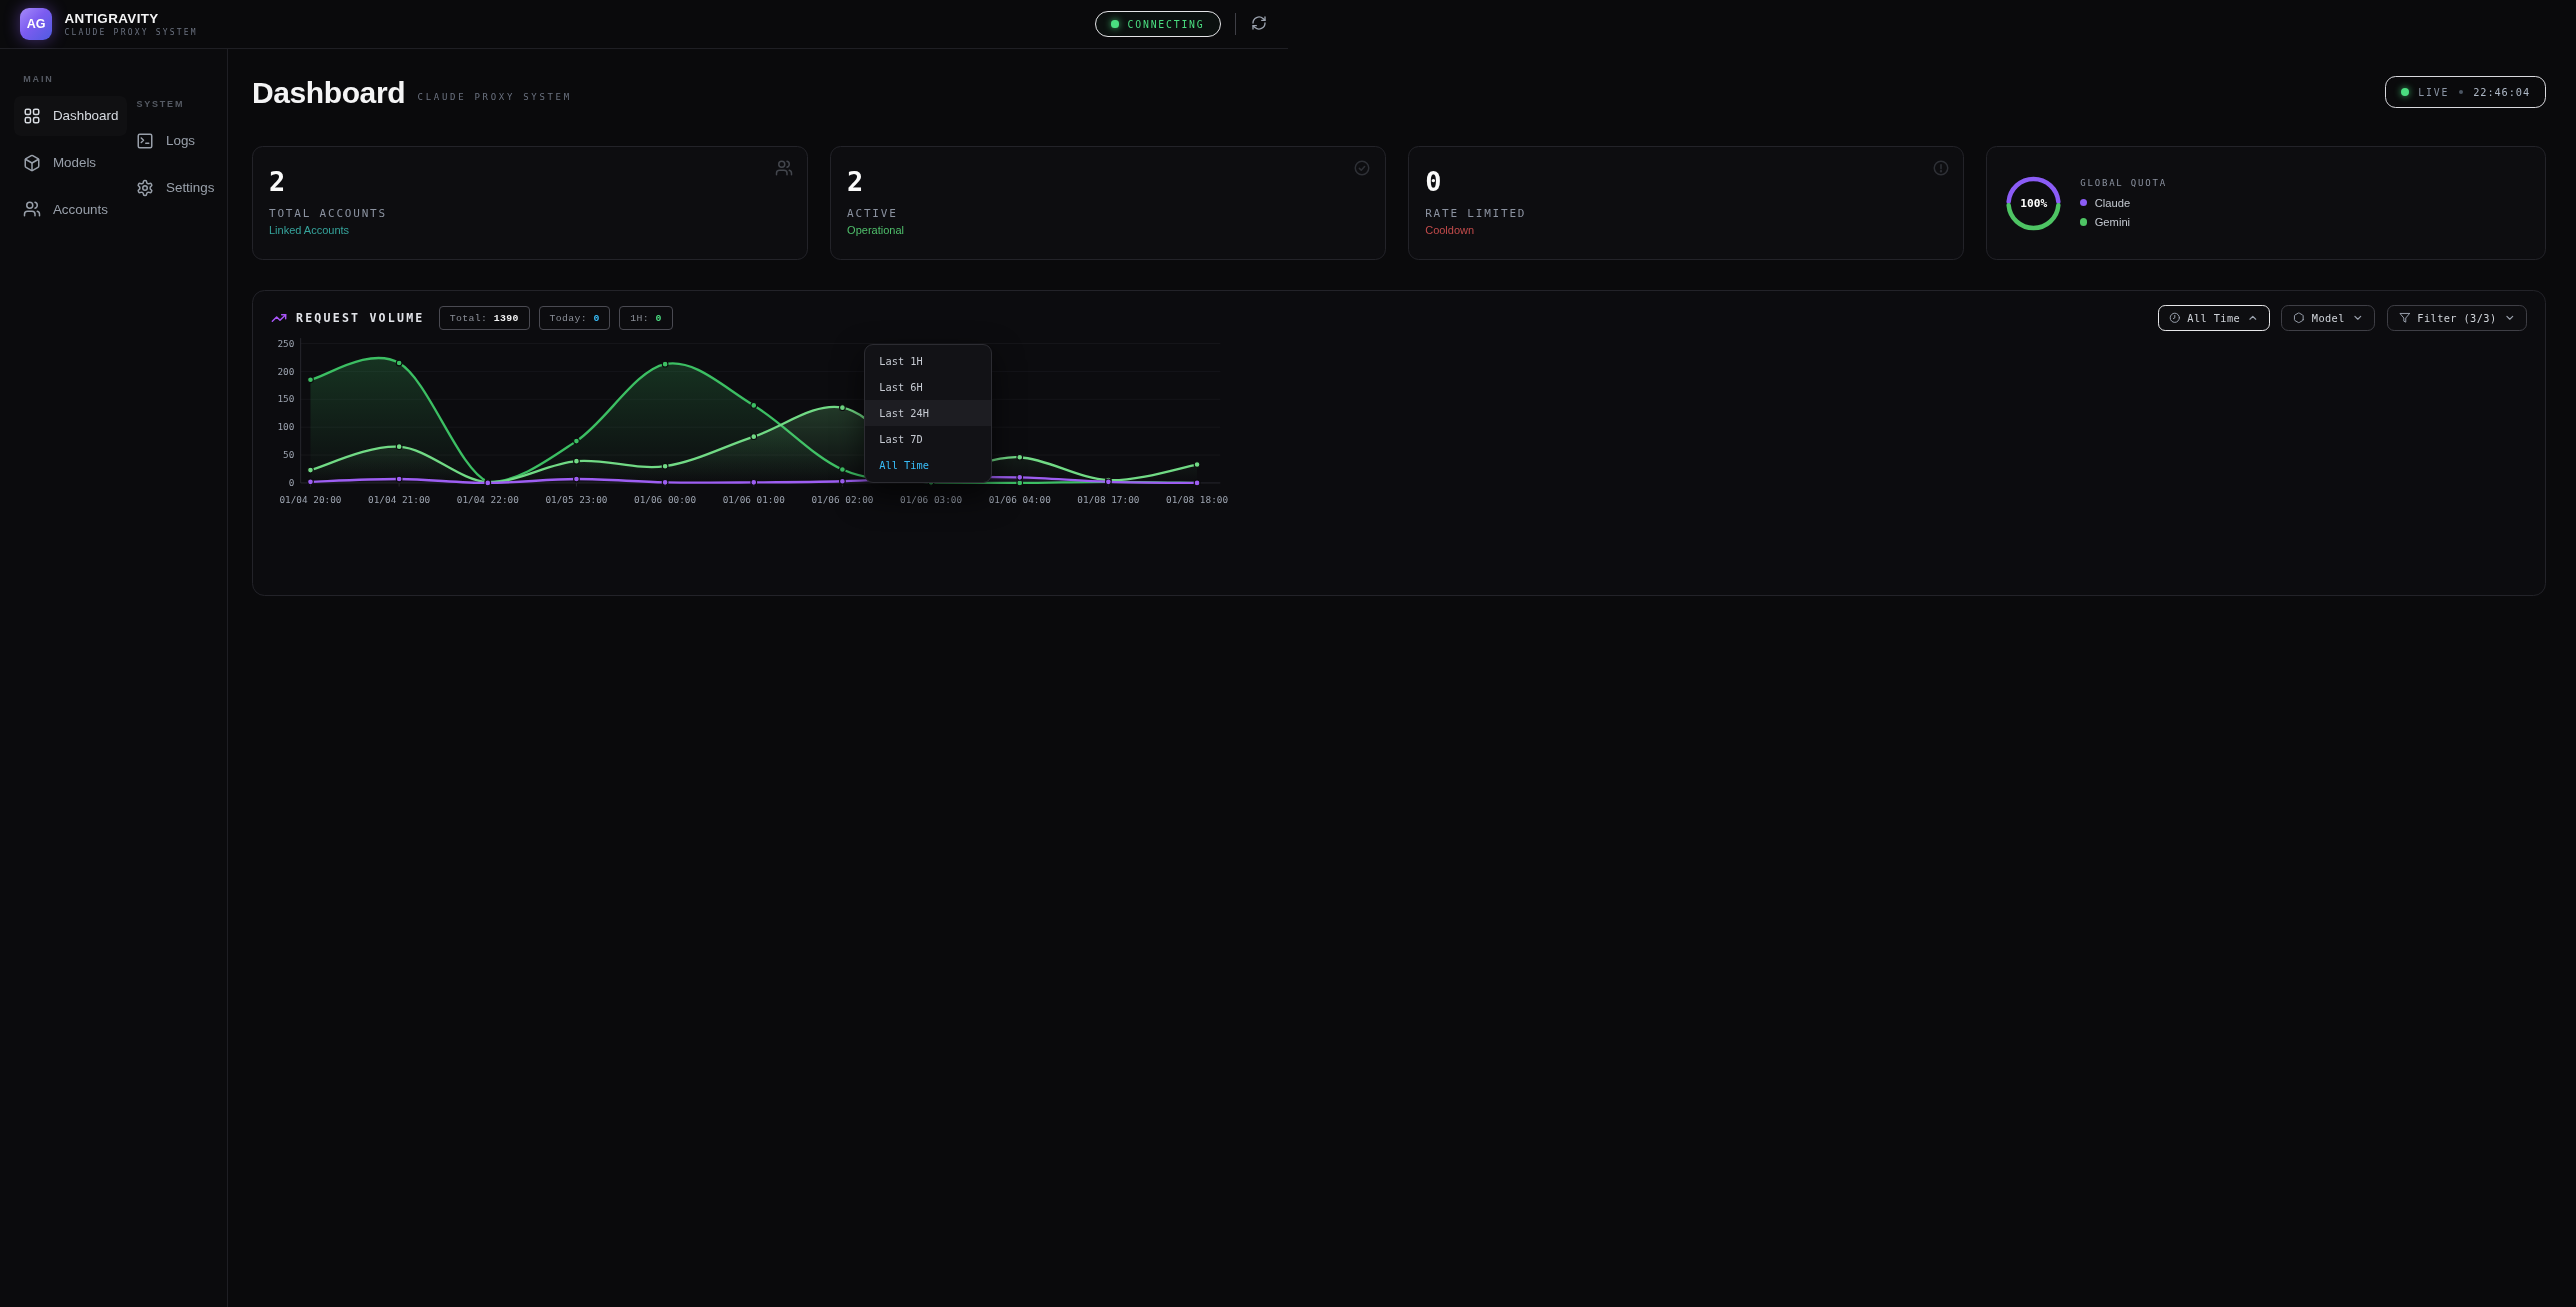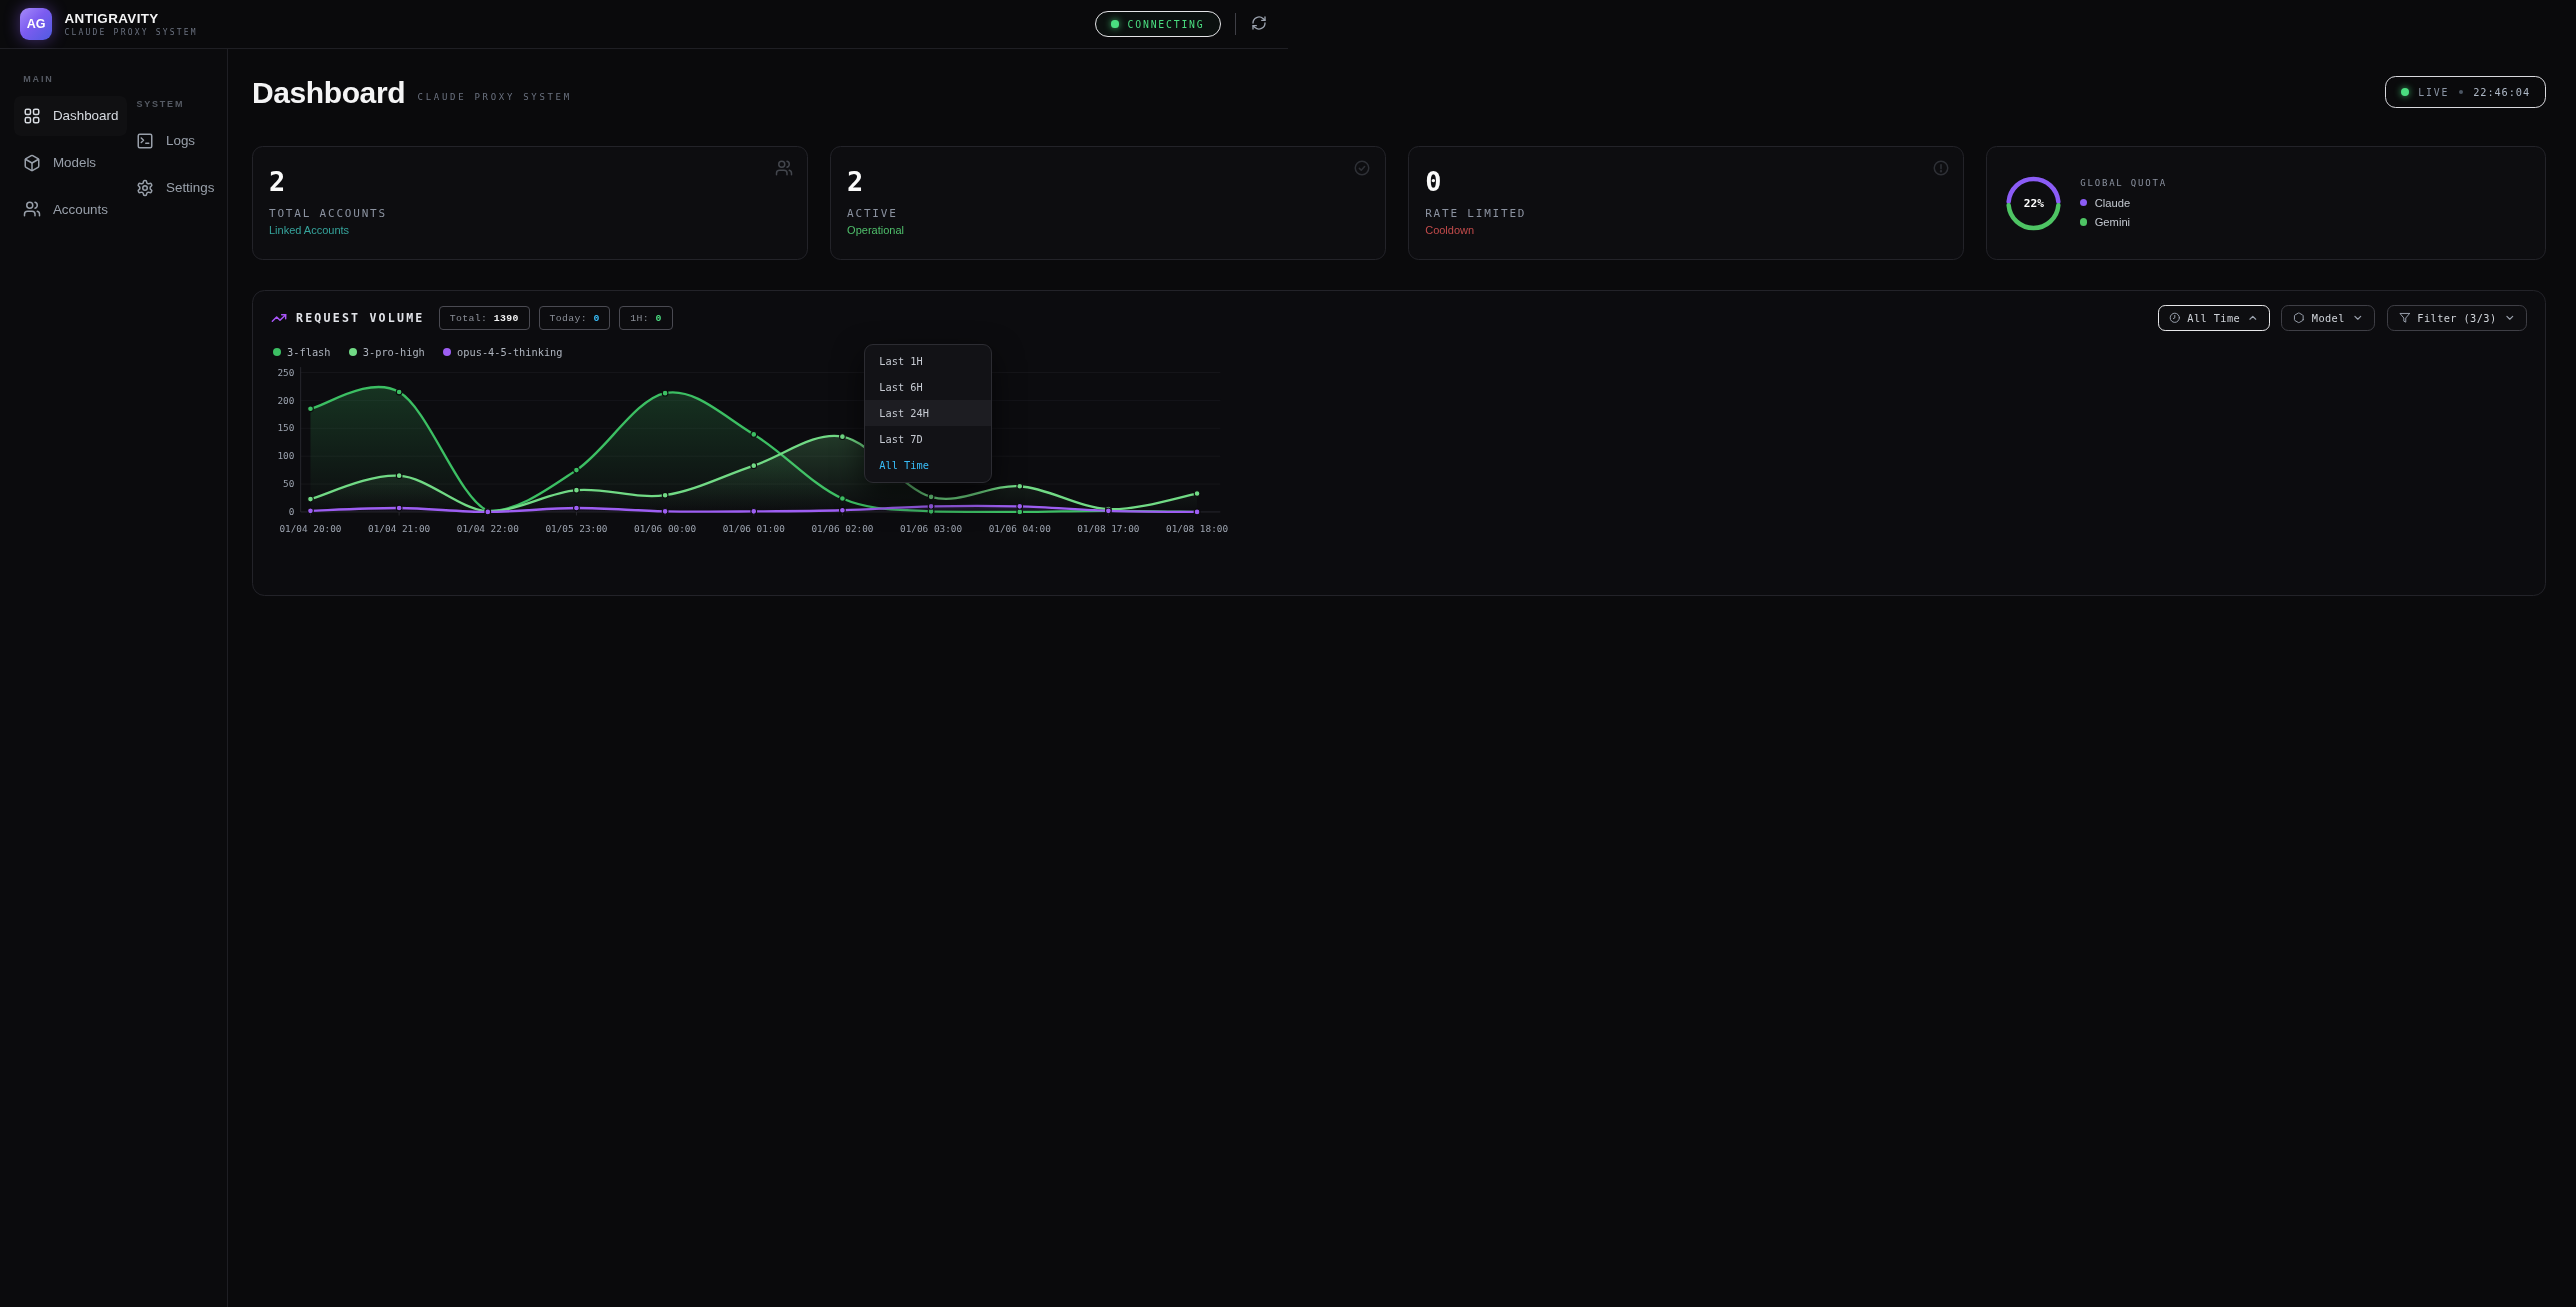--- a/index.html
+++ b/index.html
@@ -263,21 +263,21 @@
       <div class="card-value">0</div>
       <div class="card-label">RATE LIMITED</div>
       <div class="card-sub" style="color: rgb(194, 75, 75);">Cooldown</div>
     </div>
     <div class="card quota-card">
       <div class="ring-wrap">
         <svg width="57" height="57" viewBox="0 0 64 64" fill="none" stroke-linecap="round">
           <path d="M 4.1 30.05 A 28 28 0 0 1 59.9 30.05" stroke-width="5" stroke="#8b5cf6"></path>
           <path d="M 59.9 33.95 A 28 28 0 0 1 4.1 33.95" stroke-width="5" stroke="#4ec464"></path>
         </svg>
-        <div class="ring-pct">22%</div>
+        <div class="ring-pct">100%</div>
       </div>
       <div class="quota-right">
         <div class="quota-label">GLOBAL QUOTA</div>
         <div class="quota-leg">
           <span class="leg-dot" style="background: rgb(139, 92, 246);"></span>
           <span>Claude</span>
         </div>
         <div class="quota-leg">
           <span class="leg-dot" style="background: rgb(78, 196, 100);"></span>
           <span>Gemini</span>
@@ -330,34 +330,20 @@
             <polygon points="22 3 2 3 10 12.46 10 19 14 21 14 12.46 22 3"></polygon>
           </svg>
           <span>Filter (3/3)</span>
           <svg viewBox="0 0 24 24" fill="none" stroke="currentColor" stroke-width="2.4" stroke-linecap="round" stroke-linejoin="round">
               <polyline points="6 9 12 15 18 9"></polyline>
             </svg>
         </div>
       </div>
     </div>
 
-    <div class="legend-row">
-      <div class="legend-item">
-        <span class="legend-dot" style="background: rgb(60, 191, 99);"></span>
-        <span class="legend-name">3-flash</span>
-      </div>
-      <div class="legend-item">
-        <span class="legend-dot" style="background: rgb(113, 218, 133);"></span>
-        <span class="legend-name">3-pro-high</span>
-      </div>
-      <div class="legend-item">
-        <span class="legend-dot" style="background: rgb(157, 94, 242);"></span>
-        <span class="legend-name">opus-4-5-thinking</span>
-      </div>
-    </div>
 
     <svg id="chart-svg" width="970" height="185" viewBox="0 0 1085 207">
         <defs>
           <linearGradient id="grad0" x1="0" y1="0" x2="0" y2="1">
             <stop offset="0%" stop-color="#3cbf63" stop-opacity="0.22"></stop>
             <stop offset="100%" stop-color="#3cbf63" stop-opacity="0"></stop>
           </linearGradient>
           <linearGradient id="grad1" x1="0" y1="0" x2="0" y2="1">
             <stop offset="0%" stop-color="#71da85" stop-opacity="0.22"></stop>
             <stop offset="100%" stop-color="#71da85" stop-opacity="0"></stop>

